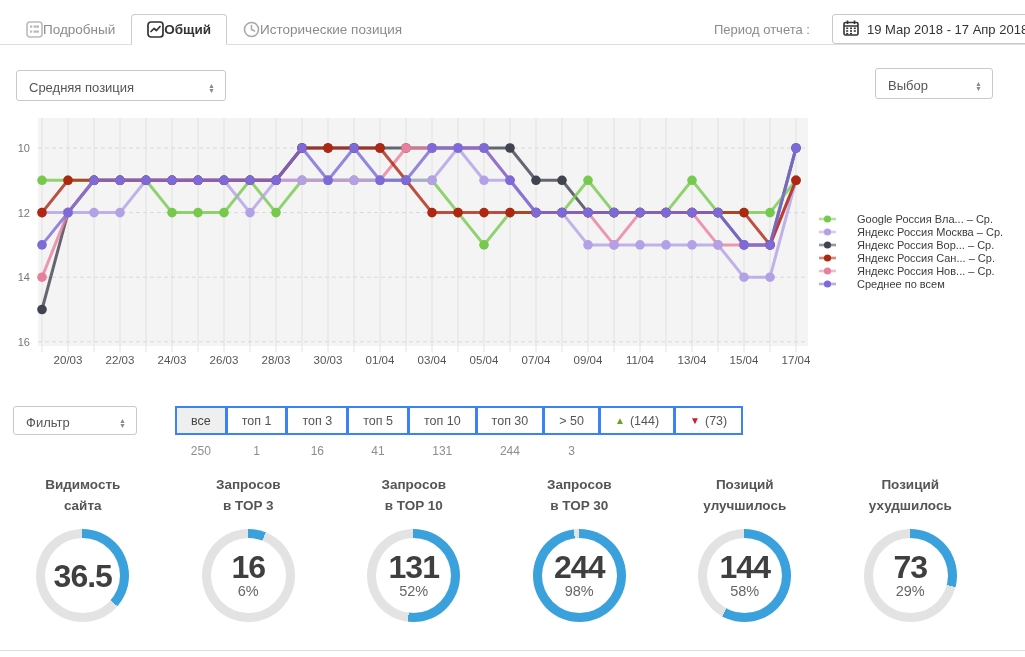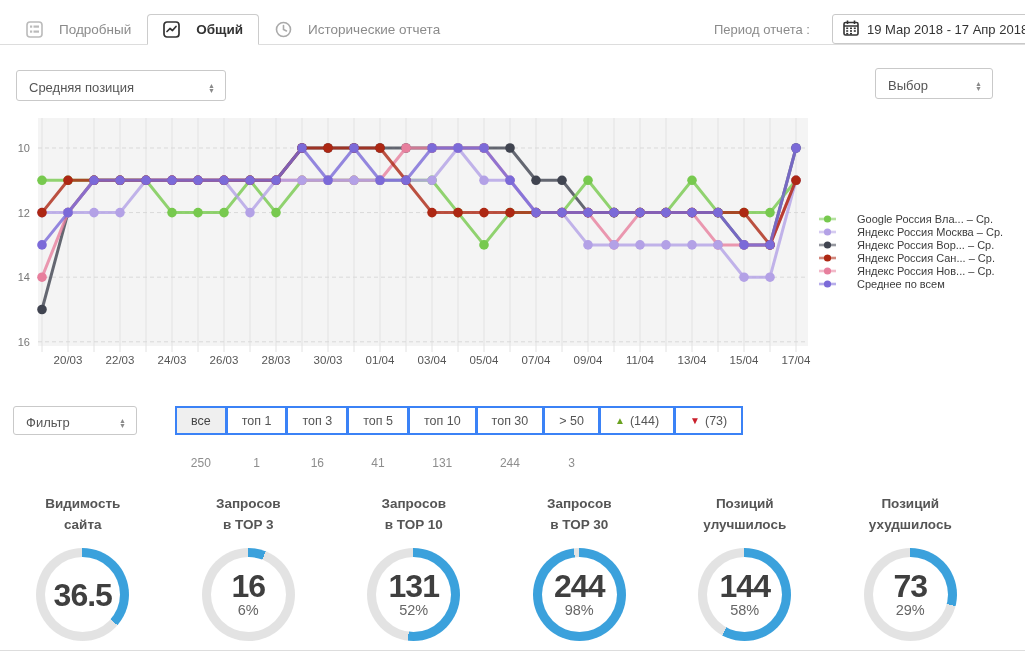--- a/index.html
+++ b/index.html
@@ -3,21 +3,21 @@
 <meta charset="utf-8">
 <style>
   * { margin:0; padding:0; box-sizing:border-box; }
   html,body { background:#fff; }
   body { font-family:"Liberation Sans","DejaVu Sans",sans-serif; }
   #app { position:relative; width:1025px; height:657px; background:#fff; overflow:hidden; }
 
   
   .tabs-underline { position:absolute; top:44px; left:0; width:1025px; height:1px; background:#ddd; }
   .tabs-bar { position:absolute; top:14px; left:10px; display:flex; align-items:flex-end; z-index:3; }
-  .tab { display:flex; align-items:center; gap:16px; height:30px; padding:0 15px; font-size:13.5px;
+  .tab { display:flex; align-items:center; gap:0; height:30px; padding:0 15px; font-size:13.5px;
          color:#8b8b8b; cursor:pointer; background:transparent; border:1px solid transparent; }
   .tab.active { background:#fff; border:1px solid #ccc; border-bottom:1px solid #fff; border-radius:4px 4px 0 0;
                 color:#333; font-weight:bold; margin-bottom:-1px; height:31px; }
   .tab .ticon { display:inline-flex; }
 
   
   .period { position:absolute; top:14px; left:714px; display:flex; align-items:center; }
   .period-label { font-size:13px; color:#8b8b8b; width:108px; text-align:left; }
   .period-box { margin-left:10px; width:200px; height:30px; border:1px solid #c9c9c9; border-radius:3px;
                 display:flex; align-items:center; gap:8px; padding:0 10px; font-size:13px; color:#333;
@@ -40,25 +40,25 @@
                  line-height:12.9px; white-space:nowrap; cursor:pointer; }
 
   
   .fgroup { position:absolute; top:406px; left:175px; display:flex; align-items:flex-start; }
   .fcol { display:flex; flex-direction:column; align-items:center; }
   .fcol + .fcol { margin-left:-1px; }
   .fbtn { height:29px; border:2px solid #3b82f6; background:#fff; display:flex; align-items:center;
           justify-content:center; gap:5px; padding:0 14px; font-size:12.5px; color:#555;
           white-space:nowrap; cursor:pointer; }
   .fbtn.active { background:#efefef; color:#444; }
-  .fcount { margin-top:21px; font-size:12px; color:#8d8d8d; }
+  .fcount { margin-top:9px; font-size:12px; color:#8d8d8d; }
   .tri { font-size:10px; line-height:10px; }
 
   
-  .gauges { position:absolute; top:493px; left:0; width:993px; display:flex;justify-content:space-between; }
+  .gauges { position:absolute; top:474px; left:0; width:993px; display:flex;justify-content:space-between; }
   .gauge { width:170.8px; display:flex; flex-direction:column; align-items:center; }
   .gtitle { font-size:13.5px; font-weight:bold; color:#555; text-align:center; line-height:21px; }
   .donut { position:relative; width:93px; height:93px; border-radius:50%; margin-top:13px; }
   .donut-hole { position:absolute; top:9px; left:9px; width:75px; height:75px; border-radius:50%;
                 background:#fff; display:flex; flex-direction:column; align-items:center; justify-content:center; }
   .gvalue { font-size:32px; font-weight:bold; color:#3f3f3f; line-height:32px; letter-spacing:-1px; }
   .gpct { font-size:14.5px; color:#666; line-height:17px; }
 
   .bottom-line { position:absolute; top:650px; left:0; width:1025px; height:1px; background:#ddd; }
 </style>
@@ -91,21 +91,21 @@
         </span>
         <span>Общий</span>
       </div>
       <div class="tab">
         <span class="ticon">
           <svg width="17" height="17" viewBox="0 0 17 17">
             <circle cx="8.5" cy="8.5" r="7" fill="none" stroke="#aaa" stroke-width="1.6"></circle>
             <polyline points="8.5,4.5 8.5,8.5 11.5,10" fill="none" stroke="#aaa" stroke-width="1.6" stroke-linecap="round"></polyline>
           </svg>
         </span>
-        <span>Исторические отчета</span>
+        <span>Исторические позиция</span>
       </div>
     </div>
 
   <div class="period">
     <div class="period-label">Период отчета :</div>
     <div class="period-box">
       <span class="ticon">
         <svg width="16" height="16" viewBox="0 0 16 16">
             <rect x="1" y="2.5" width="14" height="12.5" rx="1.5" fill="none" stroke="#333" stroke-width="1.6"></rect>
             <line x1="4.5" y1="0.5" x2="4.5" y2="4" stroke="#333" stroke-width="1.6"></line>

